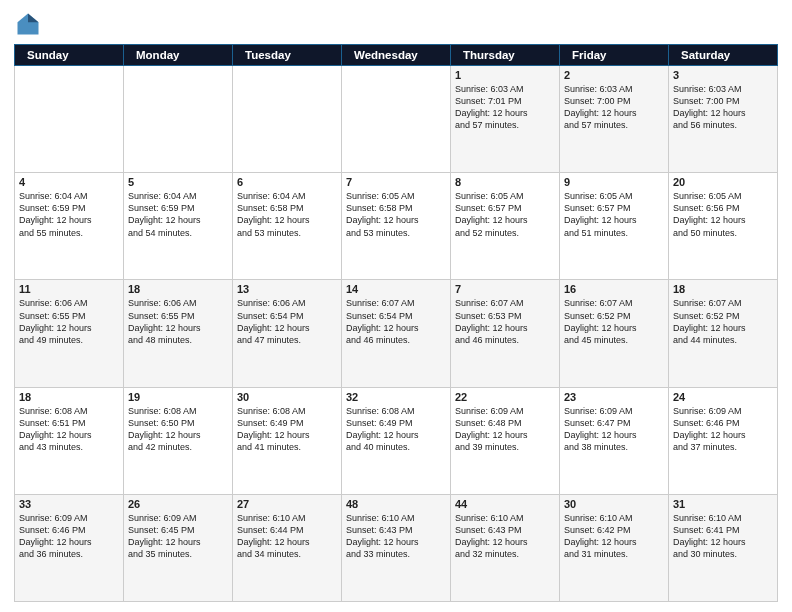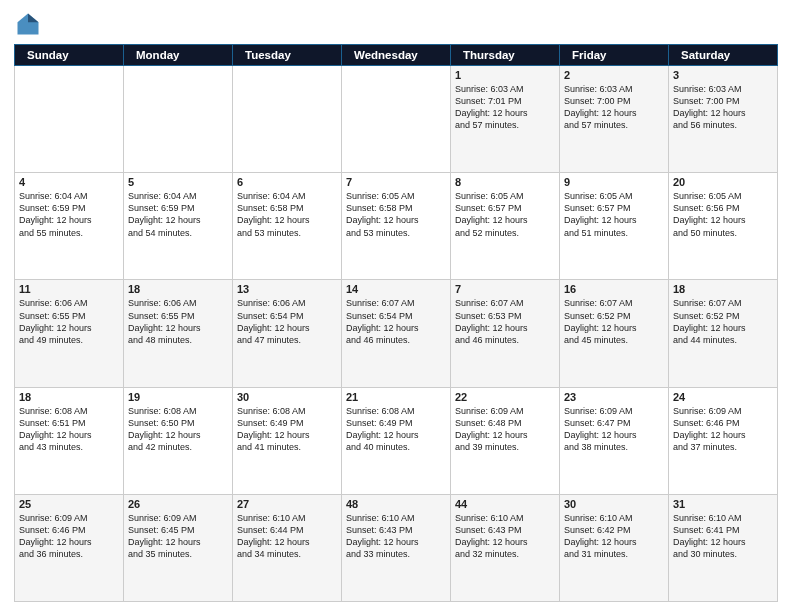--- a/index.html
+++ b/index.html
@@ -278,21 +278,21 @@
 and 42 minutes.</div>
           </td>
           <td>
             <span class="day-num">30</span>
             <div class="day-info" style="white-space: pre-line;">Sunrise: 6:08 AM
 Sunset: 6:49 PM
 Daylight: 12 hours
 and 41 minutes.</div>
           </td>
           <td>
-            <span class="day-num">21</span>
+            <span class="day-num">32</span>
             <div class="day-info" style="white-space: pre-line;">Sunrise: 6:08 AM
 Sunset: 6:49 PM
 Daylight: 12 hours
 and 40 minutes.</div>
           </td>
           <td>
             <span class="day-num">22</span>
             <div class="day-info" style="white-space: pre-line;">Sunrise: 6:09 AM
 Sunset: 6:48 PM
 Daylight: 12 hours
@@ -308,21 +308,21 @@
           <td>
             <span class="day-num">24</span>
             <div class="day-info" style="white-space: pre-line;">Sunrise: 6:09 AM
 Sunset: 6:46 PM
 Daylight: 12 hours
 and 37 minutes.</div>
           </td>
         </tr>
         <tr>
           <td>
-            <span class="day-num">25</span>
+            <span class="day-num">33</span>
             <div class="day-info" style="white-space: pre-line;">Sunrise: 6:09 AM
 Sunset: 6:46 PM
 Daylight: 12 hours
 and 36 minutes.</div>
           </td>
           <td>
             <span class="day-num">26</span>
             <div class="day-info" style="white-space: pre-line;">Sunrise: 6:09 AM
 Sunset: 6:45 PM
 Daylight: 12 hours

